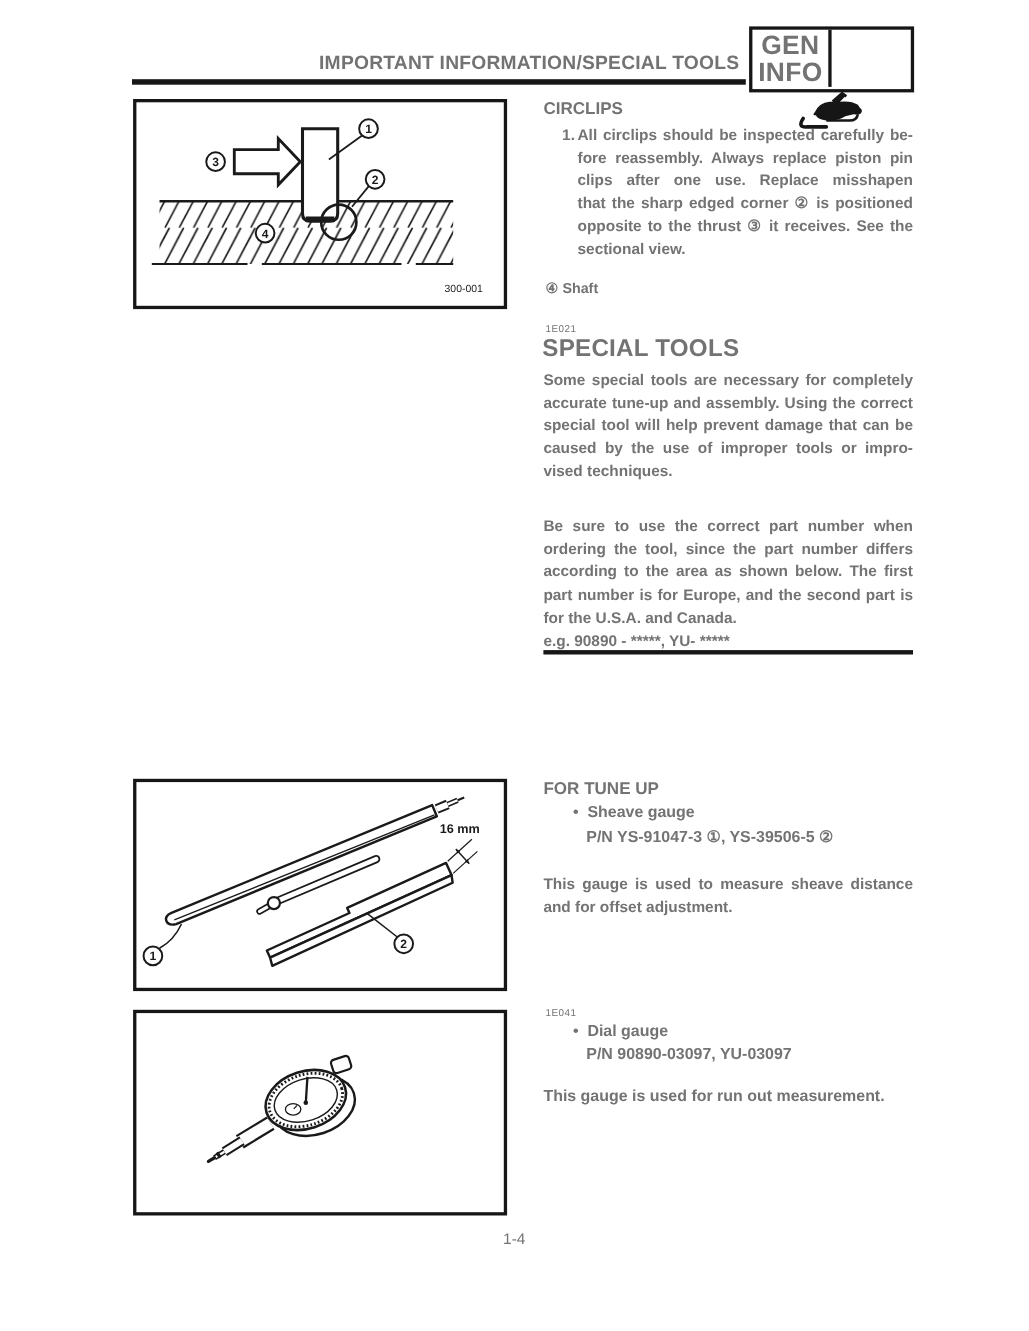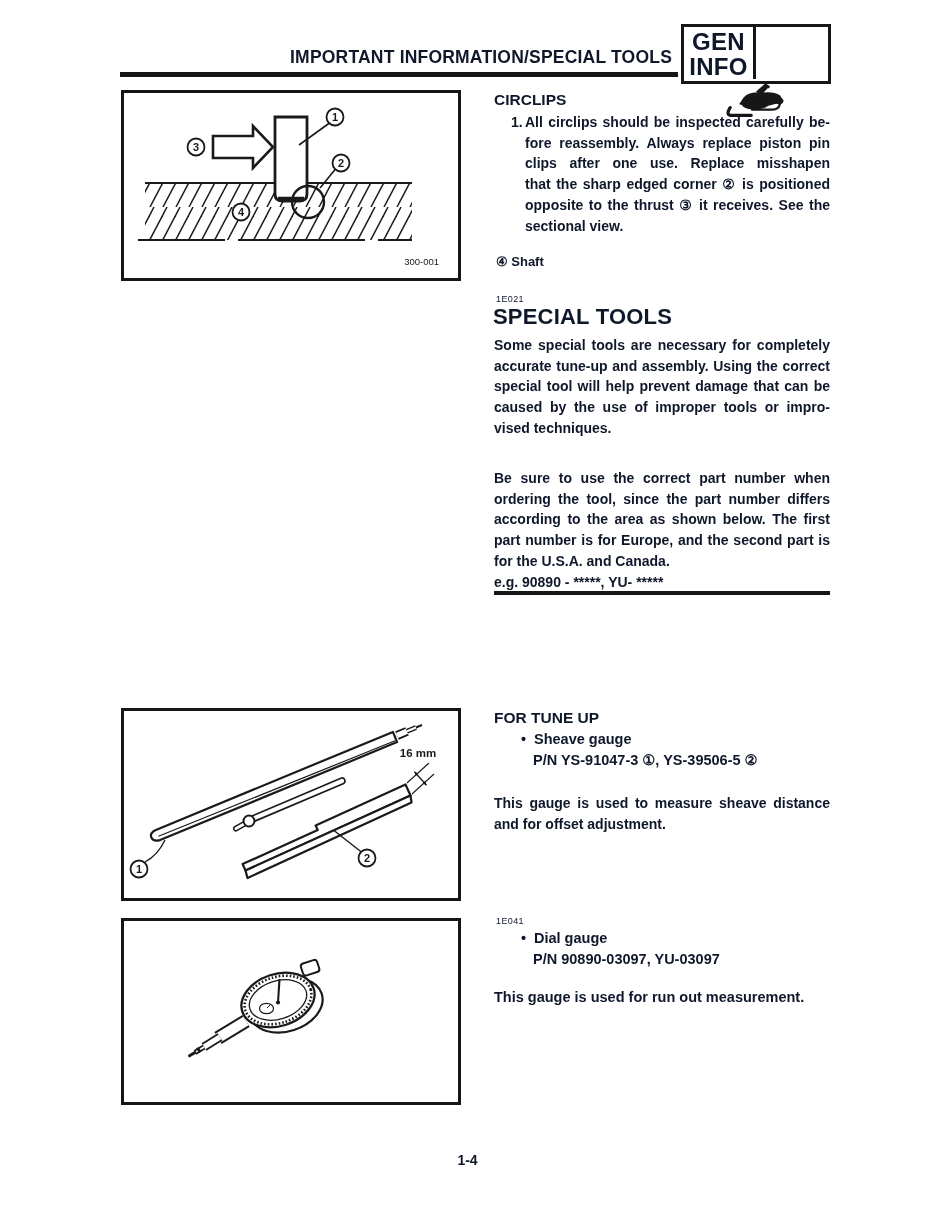--- a/index.html
+++ b/index.html
@@ -1,17 +1,17 @@
 <!DOCTYPE html>
 <html><head>
 <meta charset="utf-8">
 <style>
   html,body{margin:0;padding:0;background:#fff;}
   .page{position:relative;width:935px;height:1210px;background:#fff;overflow:hidden;
-        font-family:"Liberation Sans",sans-serif;color:#0f172a;}
+        font-family:"Liberation Sans",sans-serif;color:#737373;}
   .abs{position:absolute;}
   
   .hdr-title{left:120px;top:47px;width:552px;text-align:right;font-size:17.5px;font-weight:700;letter-spacing:.2px;}
   .hdr-rule{left:120px;top:72px;width:558px;height:5px;background:#161616;}
   .badge{left:681px;top:24px;width:144px;height:54px;border:3px solid #161616;display:flex;background:#fff;flex-direction:column;}
   .badge-text{width:72px;border-right:3px solid #161616;font-size:24px;font-weight:700;text-align:center;
               line-height:25px;padding-top:2px;box-sizing:border-box;letter-spacing:.3px;}
   .badge-icon{flex:1;display:flex;align-items:center;justify-content:center;}
   
   .figbox{position:absolute;border:3px solid #161616;background:#fff;}
@@ -33,21 +33,21 @@
   .flexrow{display:flex;}
   .num{flex:0 0 31px;padding-left:17px;box-sizing:border-box;font-size:14px;font-weight:700;line-height:20.7px;}
   .lines{flex:1;min-width:0;}
   .note-row{display:flex;align-items:center;}
   .note-rule{flex:1;height:4px;background:#161616;margin-left:7px;margin-top:2px;}
   .rule{height:4px;background:#161616;}
   .bullet-row{font-size:14.5px;font-weight:700;display:flex;}
   .bullet-glyph{width:13px;}
   .pn{font-size:14.5px;font-weight:700;white-space:nowrap;}
   .desc{font-size:14.5px;font-weight:700;white-space:nowrap;}
-  .pagenum{left:0;top:1118px;width:935px;text-align:center;font-size:14px;font-weight:700;margin-top:34px;}
+  .pagenum{left:0;top:1118px;width:935px;text-align:center;font-size:14px;font-weight:400;}
 </style>
 </head>
 <body>
 
 <div class="page">
 
   <div class="abs hdr-title">IMPORTANT INFORMATION/SPECIAL TOOLS</div>
   <div class="abs hdr-rule"></div>
   <div class="abs badge">
     <div class="badge-text">

